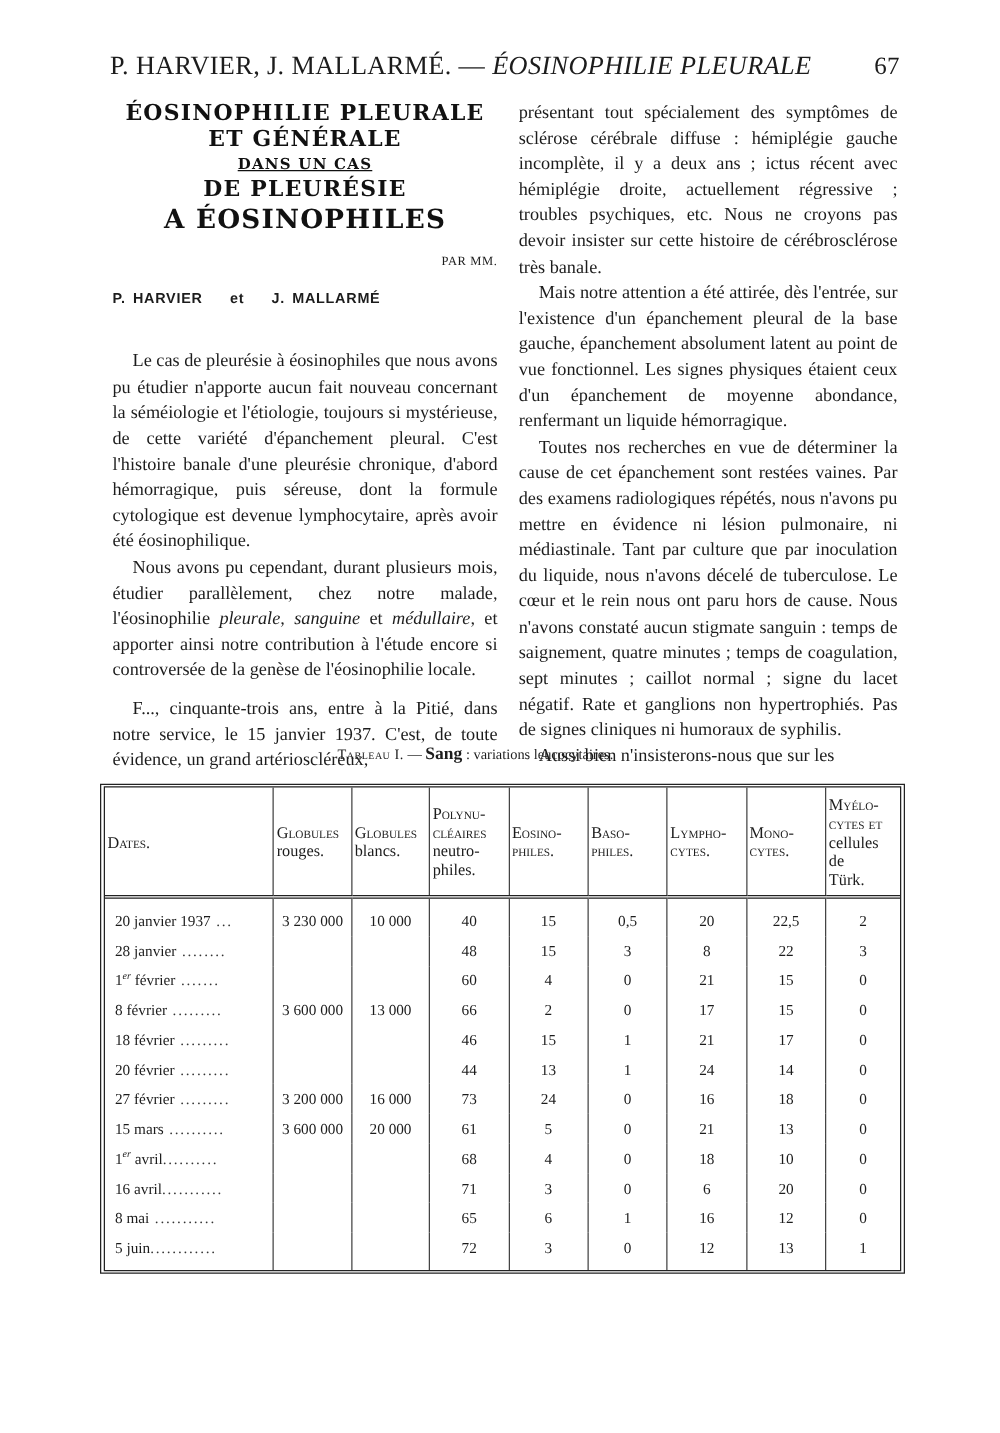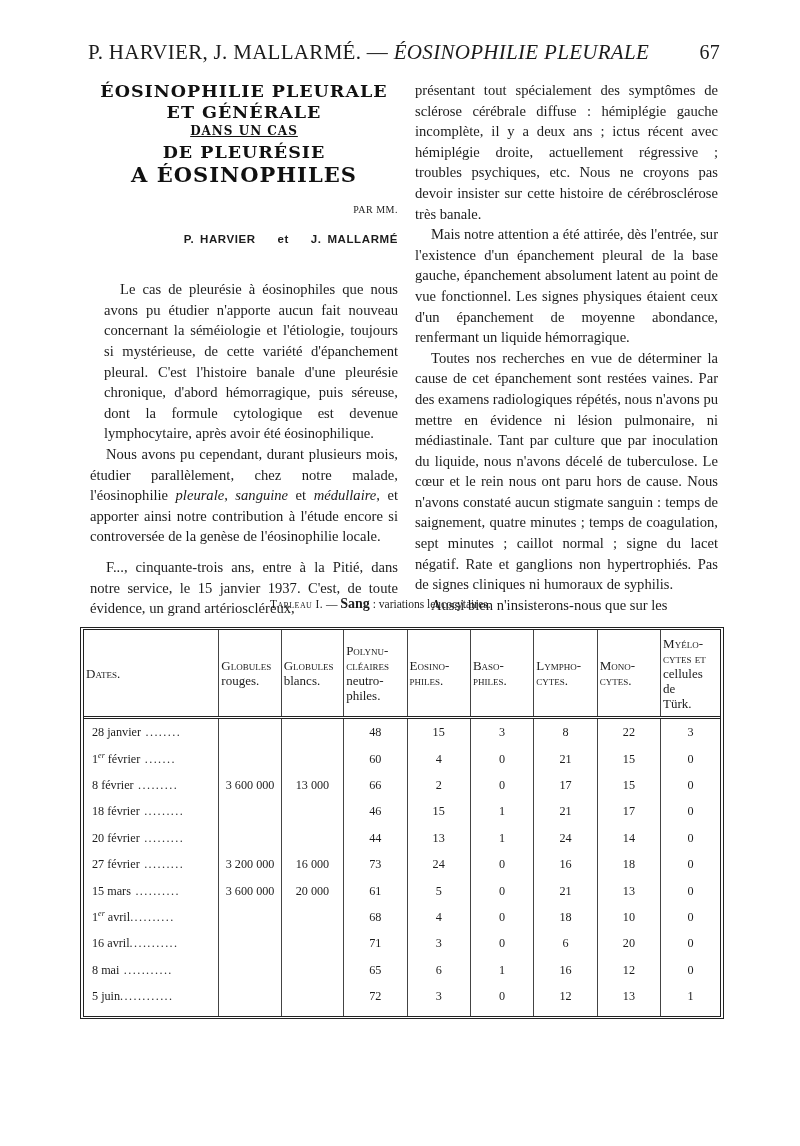--- a/index.html
+++ b/index.html
@@ -22,27 +22,27 @@
   .col-right { left: 415px; top: 80px; width: 303px; }
 
   .title-block { text-align: center; font-family: "DejaVu Serif", serif; font-weight: bold; color: #111; }
   .title-block .t1 { font-size: 17.5px; line-height: 22px; letter-spacing: 1px; }
   .title-block .t2 { font-size: 17.5px; line-height: 21px; letter-spacing: 1px; }
   .title-block .t3 { font-size: 12px; line-height: 16px; letter-spacing: 1px; text-decoration: underline; }
   .title-block .t4 { font-size: 17.5px; line-height: 23px; letter-spacing: 1px; margin-top: 2px; }
   .title-block .t5 { font-size: 21px; line-height: 22px; letter-spacing: 1px; }
   .par-mm { text-align: right; font-size: 10px; margin-top: 14px; letter-spacing: 0.5px; }
   .authors-line {
-    text-align: right; font-family: "Liberation Sans", sans-serif; font-weight: bold;
+    text-align: left; font-family: "Liberation Sans", sans-serif; font-weight: bold;
     font-size: 11.5px; letter-spacing: 0.6px; margin-top: 8px; word-spacing: 2px;
   }
   .authors-line .et { font-weight: bold; margin: 0 16px; }
 
   .para { text-indent: 16px; margin: 0; }
-  .para.first { margin-top: 30px; margin-left: 14px; }
+  .para.first { margin-top: 30px; }
   .para.gap { margin-top: 10px; }
   .col-right .para.cont { text-indent: 0; }
 
   .caption {
     position: absolute; left: 270px; top: 596px; width: 300px; font-size: 11.5px; white-space: nowrap;
   }
   .caption .sc { font-variant: small-caps; letter-spacing: 0.4px; }
   .caption .sang { font-weight: bold; font-size: 14px; }
 
   .table-wrap {
@@ -135,20 +135,31 @@
         <th><span>Globules</span><br><span class="lc">blancs.</span></th>
         <th><span>Polynu-</span><br><span>cléaires</span><br><span class="lc">neutro-</span><br><span class="lc">philes.</span></th>
         <th><span>Eosino-</span><br><span>philes.</span></th>
         <th><span>Baso-</span><br><span>philes.</span></th>
         <th><span>Lympho-</span><br><span>cytes.</span></th>
         <th><span>Mono-</span><br><span>cytes.</span></th>
         <th><span>Myélo-</span><br><span>cytes et</span><br><span class="lc">cellules de</span><br><span class="lc">Türk.</span></th>
       </tr>
     </thead>
     <tbody id="table-body">
+        <tr class="first-row">
+          <td class="date-cell"><span>20 janvier 1937</span><span class="dots"> ...</span></td>
+          <td>3 230 000</td>
+          <td>10 000</td>
+          <td>40</td>
+          <td>15</td>
+          <td>0,5</td>
+          <td>20</td>
+          <td>22,5</td>
+          <td>2</td>
+        </tr>
         <tr>
           <td class="date-cell"><span>28 janvier</span><span class="dots"> ........</span></td>
           <td></td>
           <td></td>
           <td>48</td>
           <td>15</td>
           <td>3</td>
           <td>8</td>
           <td>22</td>
           <td>3</td>

